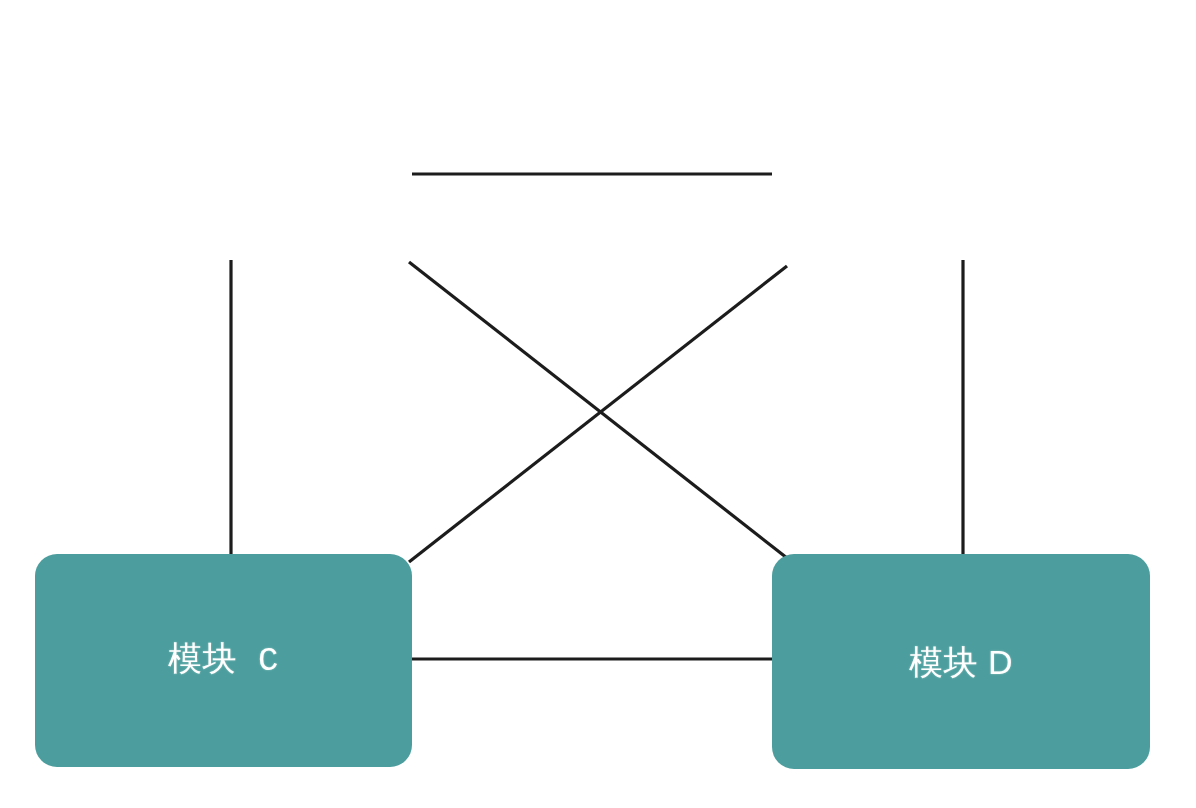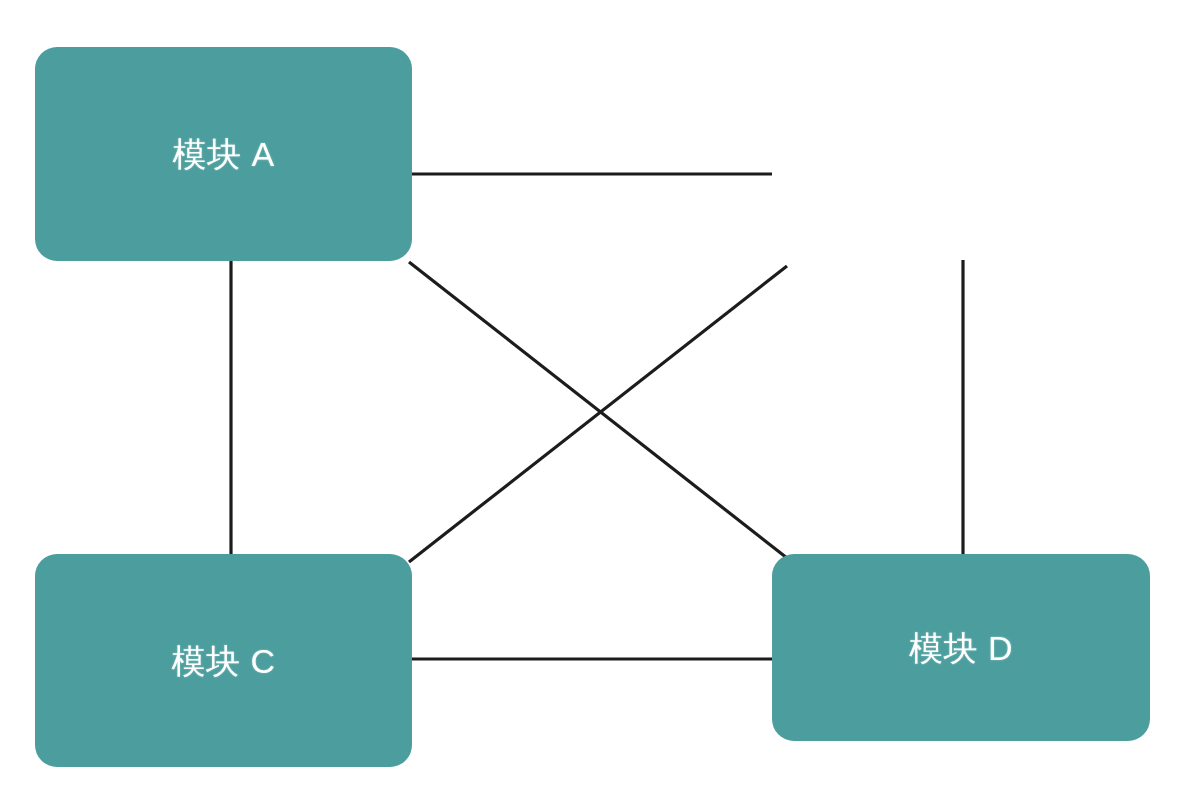--- a/index.html
+++ b/index.html
@@ -47,43 +47,40 @@
     font-size: 34px;
     font-weight: 400;
     letter-spacing: 0.5px;
     line-height: 1;
     white-space: nowrap;
     text-shadow: 0 0 2px rgba(255,255,255,0.45);
     user-select: none;
   }
   #node-a { left: 35px;  top: 47px;  width: 377px; height: 214px; }
   #node-b { left: 772px; top: 47px;  width: 380px; height: 214px; }
-  #node-c { left: 35px;  top: 554px; width: 377px; height: 213px; }
+  #node-c { left: 35px;  top: 554px; width: 377px; height: 213px; font-family: Liberation Mono, monospace; }
   #node-d { left: 772px; top: 554px; width: 378px; height: 215px; }
 </style>
 </head>
 <body>
 
 <div id="diagram-canvas" style="width: 1196px; height: 808px; background: rgb(255, 255, 255);">
 
   <svg id="edge-layer" viewBox="0 0 1196 808" width="1196" height="808" xmlns="http://www.w3.org/2000/svg">
     <line class="edge-line" x1="412" y1="174" x2="772" y2="174" stroke="#1c1c1c" stroke-width="3.2"></line>
     <line class="edge-line" x1="231" y1="260" x2="231" y2="556" stroke="#1c1c1c" stroke-width="3.2"></line>
     <line class="edge-line" x1="963" y1="260" x2="963" y2="556" stroke="#1c1c1c" stroke-width="3.2"></line>
     <line class="edge-line" x1="412" y1="659" x2="772" y2="659" stroke="#1c1c1c" stroke-width="3.2"></line>
     <line class="edge-line" x1="409" y1="262" x2="787" y2="558" stroke="#1c1c1c" stroke-width="3.2"></line>
     <line class="edge-line" x1="787" y1="266" x2="409" y2="562" stroke="#1c1c1c" stroke-width="3.2"></line>
   </svg>
 
-  <div class="node-box" id="node-a" style="left: 35px; top: 47px; width: 377px; height: 214px; background: rgb(76, 158, 158); border-radius: 22px;">
-    <span class="node-label" style="color: rgb(255, 255, 255); font-size: 34px;">模块 A</span>
-  </div>
 
 
   <div class="node-box" id="node-c" style="left: 35px; top: 554px; width: 377px; height: 213px; background: rgb(76, 158, 158); border-radius: 22px;">
     <span class="node-label" style="color: rgb(255, 255, 255); font-size: 34px;">模块 C</span>
   </div>
 
-  <div class="node-box" id="node-d" style="left: 772px; top: 554px; width: 378px; height: 187px; background: rgb(76, 158, 158); border-radius: 22px;">
+  <div class="node-box" id="node-d" style="left: 772px; top: 554px; width: 378px; height: 215px; background: rgb(76, 158, 158); border-radius: 22px;">
     <span class="node-label" style="color: rgb(255, 255, 255); font-size: 34px;">模块 D</span>
   </div>
 
 </div>
 
 </body></html>

